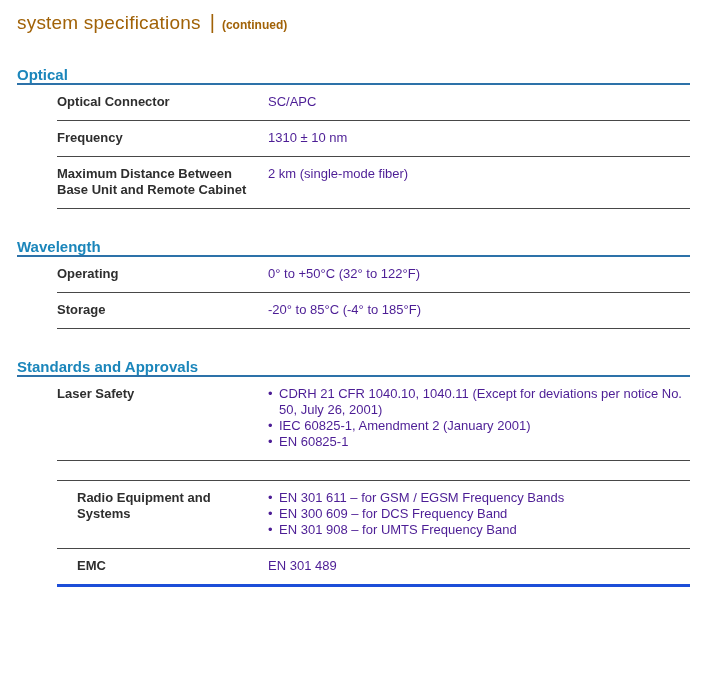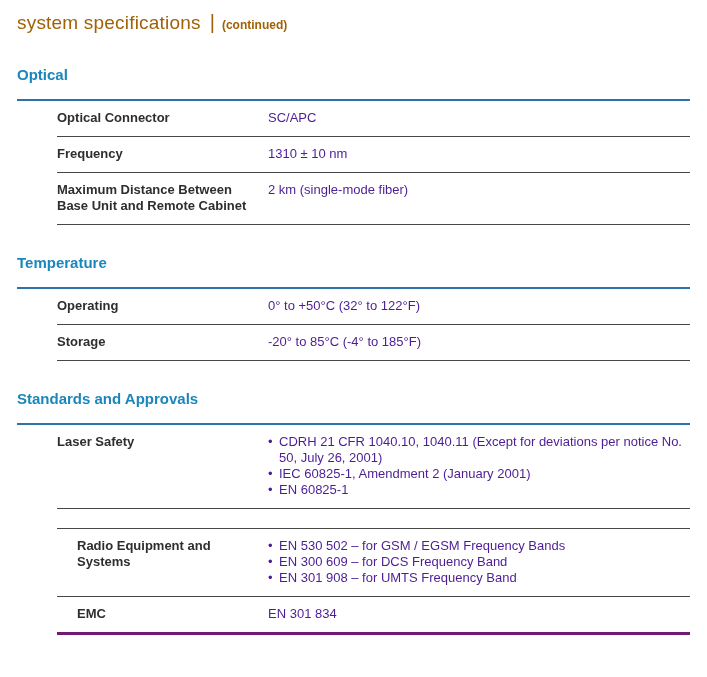--- a/index.html
+++ b/index.html
@@ -39,35 +39,35 @@
     font-size: 12px;
     font-weight: 700;
   }
   
   .section { margin-top: 29px; }
   .section:first-of-type { margin-top: 26px; }
   .section-heading {
     font-size: 15px;
     font-weight: 700;
     color: #1b86bb;
-    padding-bottom: 16px;
+    padding-bottom: 0;
     border-bottom: 2px solid #2d72a9;
   }
   
   .row {
     display: grid;
     grid-template-columns: 211px 1fr;
     padding: 9px 0 10px 0;
     border-bottom: 1.5px solid #474747;
     font-size: 13px;
     line-height: 16px;
     margin-left: 40px;
   }
   .row:last-child.final {
-    border-bottom: 3px solid #701a75;
+    border-bottom: 3px solid #1d4ed8;
   }
   .row-label {
     font-weight: 700;
     color: #2e2e2e;
     padding-right: 14px;
     box-sizing: border-box;
   }
   .row-label.indent { padding-left: 20px; }
   .row-value { color: #4c1d95; }
   .bullets .bullet-line { display: flex; }
@@ -96,21 +96,21 @@
       <div class="row-label">Frequency</div>
       <div class="row-value">1310 ± 10 nm</div>
     </div>
     <div class="row">
       <div class="row-label">Maximum Distance Between Base Unit and Remote Cabinet</div>
       <div class="row-value">2 km (single-mode fiber)</div>
     </div>
   </div>
 
   <div class="section">
-    <div class="section-heading">Temperature</div>
+    <div class="section-heading">Wavelength</div>
     <div class="row">
       <div class="row-label">Operating</div>
       <div class="row-value">0° to +50°C (32° to 122°F)</div>
     </div>
     <div class="row">
       <div class="row-label">Storage</div>
       <div class="row-value">-20° to 85°C (-4° to 185°F)</div>
     </div>
   </div>
 
@@ -137,32 +137,32 @@
 
     <div class="row">
       <div class="row-value"></div>
     </div>
 
     <div class="row">
       <div class="row-label indent">Radio Equipment and Systems</div>
       <div class="row-value bullets">
         <div class="bullet-line">
           <span class="bullet-marker">•</span>
-          <span class="bullet-text">EN 530 502 – for GSM / EGSM Frequency Bands</span>
+          <span class="bullet-text">EN 301 611 – for GSM / EGSM Frequency Bands</span>
         </div>
         <div class="bullet-line">
           <span class="bullet-marker">•</span>
           <span class="bullet-text">EN 300 609 – for DCS Frequency Band</span>
         </div>
         <div class="bullet-line">
           <span class="bullet-marker">•</span>
           <span class="bullet-text">EN 301 908 – for UMTS Frequency Band</span>
         </div>
       </div>
     </div>
 
     <div class="row final">
       <div class="row-label indent">EMC</div>
-      <div class="row-value">EN 301 834</div>
+      <div class="row-value">EN 301 489</div>
     </div>
   </div>
 
 </div>
 
 </body></html>

